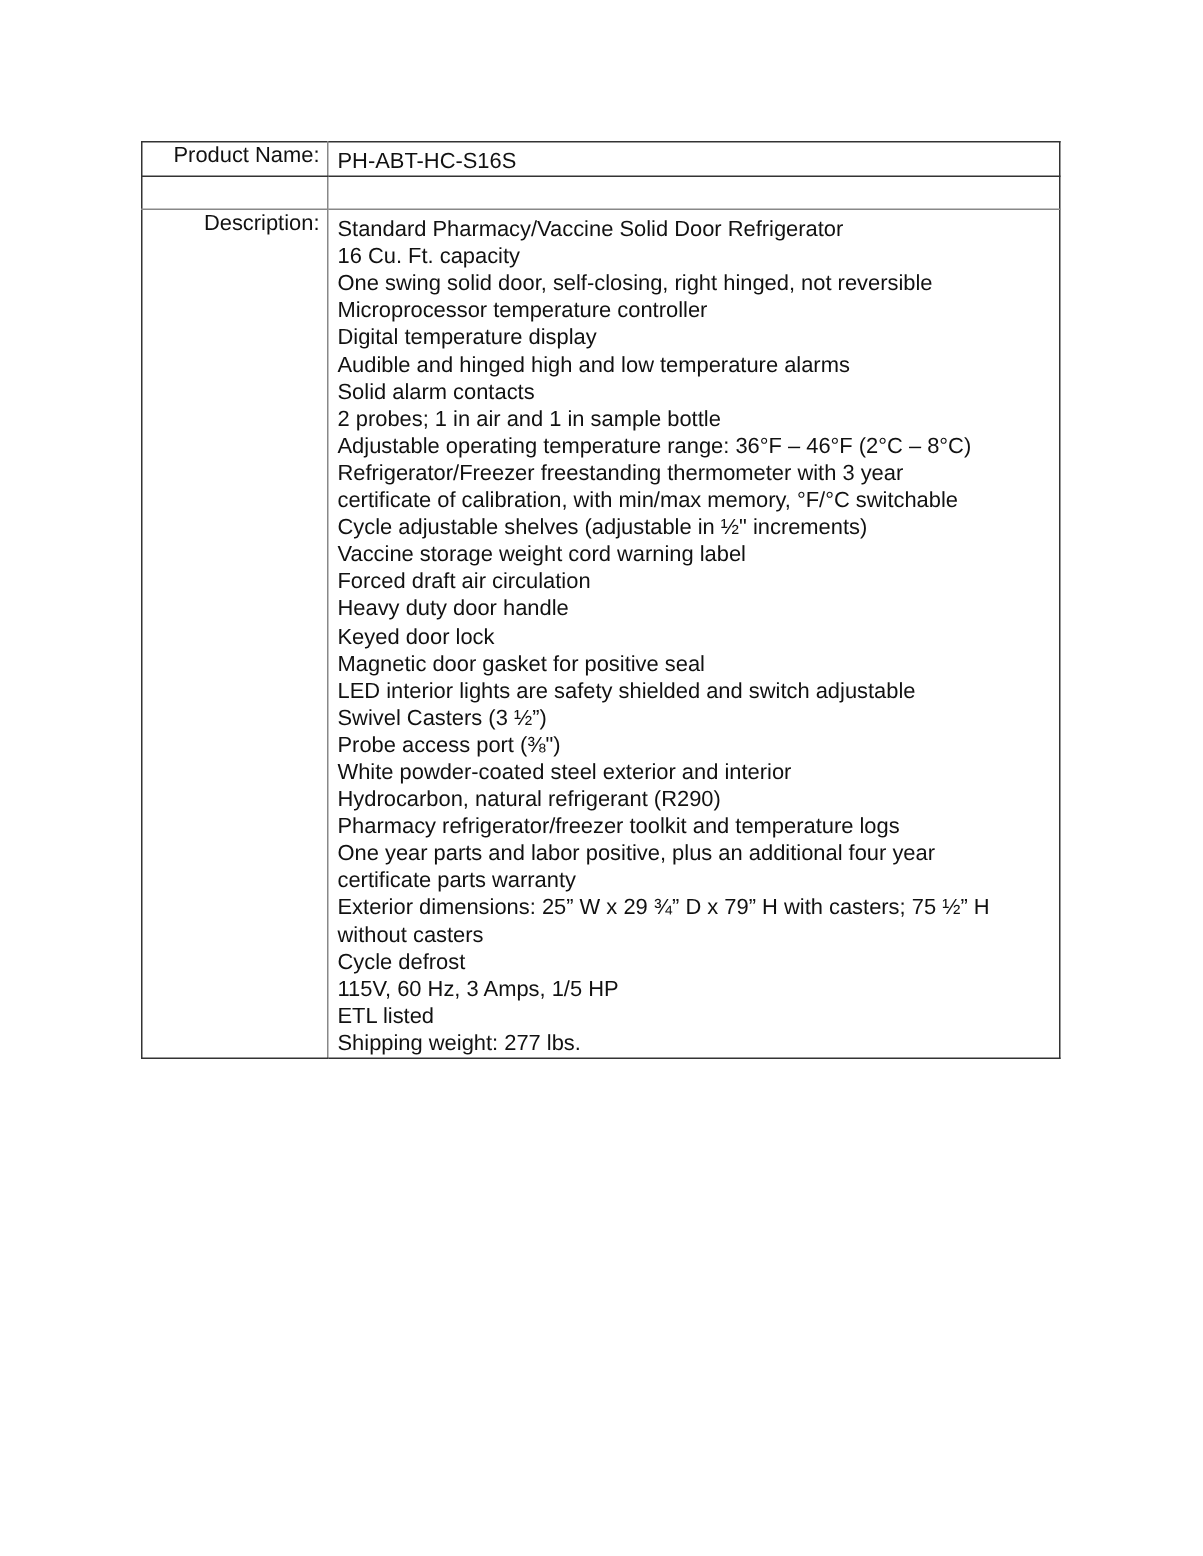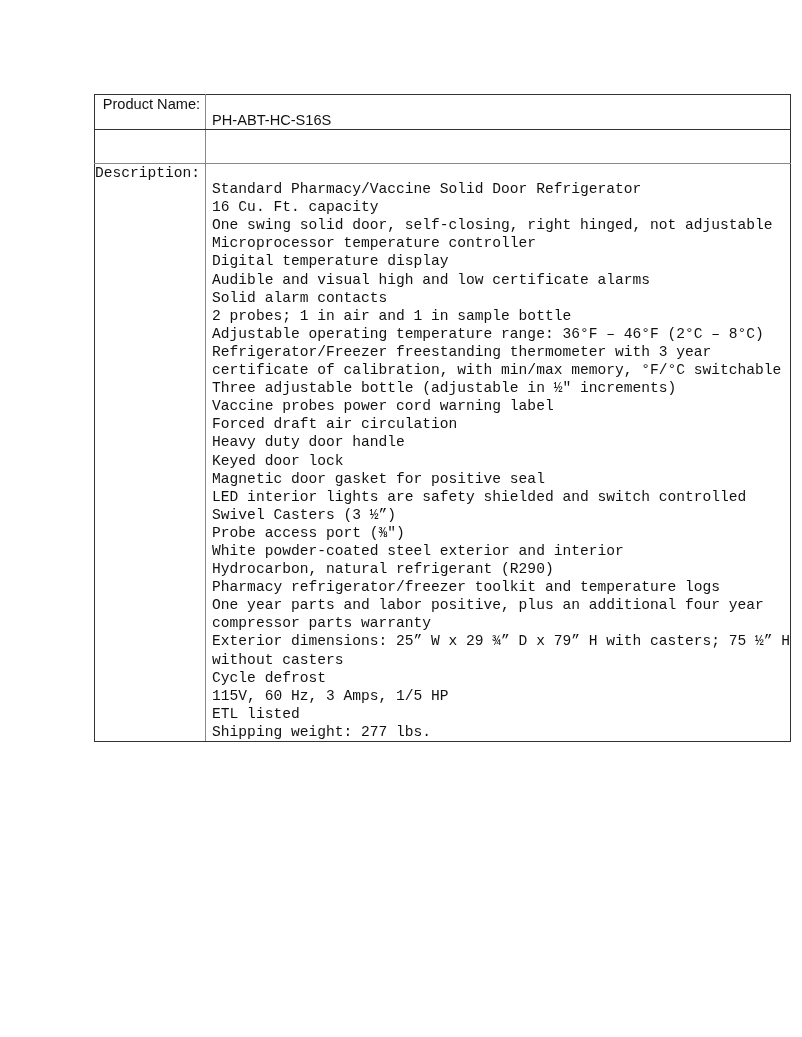--- a/index.html
+++ b/index.html
@@ -28,25 +28,25 @@
       padding: 0;
       vertical-align: top;
     }
     .spec-table td.label {
       width: 118px;
       text-align: right;
       padding: 0 5px 0 0;
       border-right: 1px solid #888888;
     }
     .spec-table td.value {
-      padding: 16px 0 0 6px;
+      padding: 4px 0 0 6px;
     }
     .row-name td { height: 18px; margin-left: 23px; }
     .row-blank td { height: 17px; border-bottom: 1px solid #888888; }
-    .row-desc td { padding-top: 1px; padding-bottom: 0; font-family: Liberation Mono, monospace; }
+    .row-desc td { padding-top: 1px; padding-bottom: 0; }
     .desc-line {
       display: block;
       white-space: nowrap;
     }
   </style>
 </head>
 <body>
 
 <table class="spec-table">
   <tbody>
@@ -56,43 +56,43 @@
   </tr>
   <tr class="row-blank">
     <td class="label"></td>
     <td class="value"></td>
   </tr>
   <tr class="row-desc">
     <td class="label">Description:</td>
     <td class="value">
       <span class="desc-line">Standard Pharmacy/Vaccine Solid Door Refrigerator</span>
       <span class="desc-line">16 Cu. Ft. capacity</span>
-      <span class="desc-line">One swing solid door, self-closing, right hinged, not adjustable</span>
+      <span class="desc-line">One swing solid door, self-closing, right hinged, not reversible</span>
       <span class="desc-line">Microprocessor temperature controller</span>
       <span class="desc-line">Digital temperature display</span>
-      <span class="desc-line">Audible and visual high and low certificate alarms</span>
+      <span class="desc-line">Audible and hinged high and low temperature alarms</span>
       <span class="desc-line">Solid alarm contacts</span>
       <span class="desc-line">2 probes; 1 in air and 1 in sample bottle</span>
       <span class="desc-line">Adjustable operating temperature range: 36°F – 46°F (2°C – 8°C)</span>
       <span class="desc-line">Refrigerator/Freezer freestanding thermometer with 3 year</span>
       <span class="desc-line">certificate of calibration, with min/max memory, °F/°C switchable</span>
-      <span class="desc-line">Three adjustable bottle (adjustable in ½" increments)</span>
-      <span class="desc-line">Vaccine probes power cord warning label</span>
+      <span class="desc-line">Cycle adjustable shelves (adjustable in ½" increments)</span>
+      <span class="desc-line">Vaccine storage weight cord warning label</span>
       <span class="desc-line">Forced draft air circulation</span>
       <span class="desc-line">Heavy duty door handle</span>
       <span class="desc-line">Keyed door lock</span>
       <span class="desc-line">Magnetic door gasket for positive seal</span>
-      <span class="desc-line">LED interior lights are safety shielded and switch controlled</span>
+      <span class="desc-line">LED interior lights are safety shielded and switch adjustable</span>
       <span class="desc-line">Swivel Casters (3 ½”)</span>
       <span class="desc-line">Probe access port (⅜")</span>
       <span class="desc-line">White powder-coated steel exterior and interior</span>
       <span class="desc-line">Hydrocarbon, natural refrigerant (R290)</span>
       <span class="desc-line">Pharmacy refrigerator/freezer toolkit and temperature logs</span>
       <span class="desc-line">One year parts and labor positive, plus an additional four year</span>
-      <span class="desc-line">compressor parts warranty</span>
+      <span class="desc-line">certificate parts warranty</span>
       <span class="desc-line">Exterior dimensions: 25” W x 29 ¾” D x 79” H with casters; 75 ½” H</span>
       <span class="desc-line">without casters</span>
       <span class="desc-line">Cycle defrost</span>
       <span class="desc-line">115V, 60 Hz, 3 Amps, 1/5 HP</span>
       <span class="desc-line">ETL listed</span>
       <span class="desc-line">Shipping weight: 277 lbs.</span>
     </td>
   </tr>
 </tbody>
   </table>

